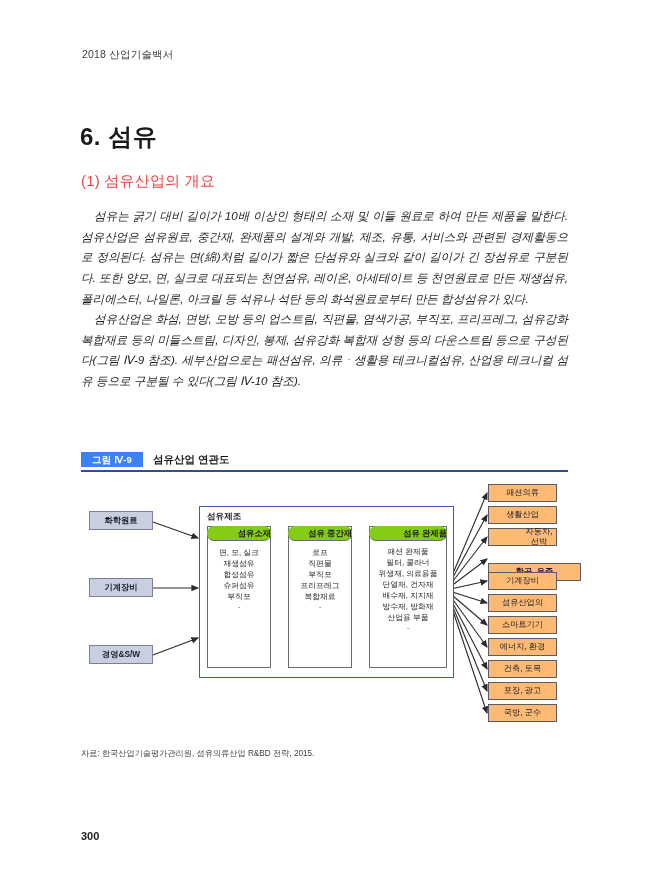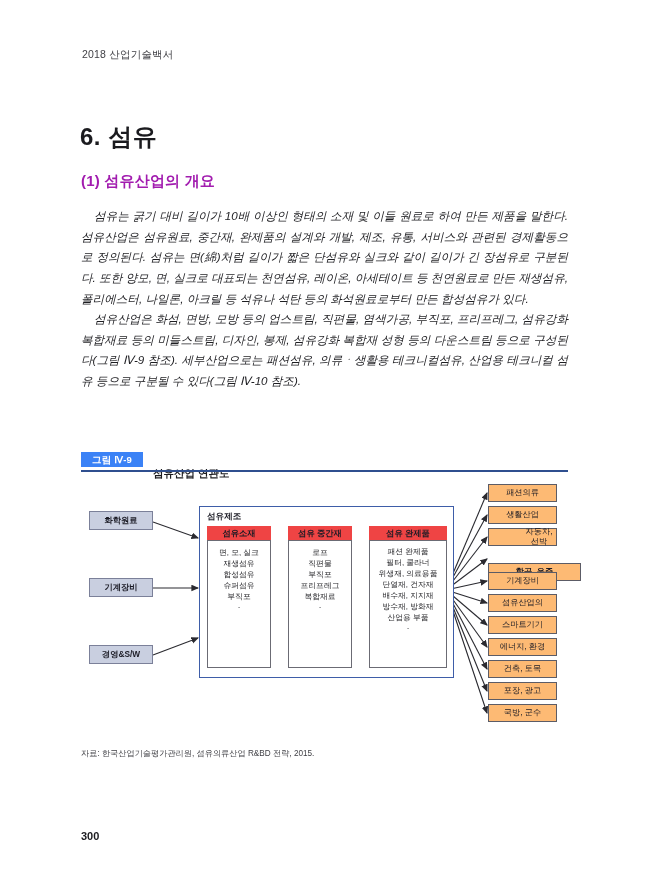--- a/index.html
+++ b/index.html
@@ -36,22 +36,22 @@
     font-size: 24px;
     font-weight: bold;
     color: #1b1b1f;
     letter-spacing: 0.5px;
   }
   .section-title {
     position: absolute;
     left: 81px;
     top: 160px;
     font-size: 15px;
-    font-weight: bold;
-    color: #a21caf;
+    font-weight: normal;
+    color: #ef4444;
     letter-spacing: 0.2px;
   }
   .body-col {
     position: absolute;
     left: 81px;
     top: 206px;
     width: 487px;
     font-size: 11.6px;
     line-height: 1.78;
     color: #1e1e22;
@@ -84,21 +84,20 @@
     text-align: center;
     letter-spacing: 0.2px;
   }
   .fig-caption {
     position: absolute;
     left: 72px;
     top: 1px;
     font-size: 10.5px;
     font-weight: bold;
     color: #1b1b1f;
-    margin-top: 14px;
   }
   .fig-rule {
     position: absolute;
     left: 0;
     top: 18px;
     width: 487px;
     height: 1.5px;
     background: #2f4f8f;
   }
   
@@ -148,27 +147,28 @@
   }
   .stage {
     position: absolute;
     box-sizing: border-box;
     border: 1px solid #6b6b74;
     background: #ffffff;
   }
   .stage-head {
     position: absolute;
     box-sizing: border-box;
-    background: #ef4444;
+    background: #84cc16;
     border-bottom: 1px solid #6b6b74;
     font-size: 8.3px;
     font-weight: bold;
     color: #1a1a24;
-    text-align: center;
+    text-align: right;
     line-height: 15px;
+    border-radius: 7px;
   }
   .stage-body {
     position: absolute;
     font-size: 7.8px;
     color: #1e1e22;
     text-align: center;
     line-height: 1.42;
   }
   svg.arrows {
     position: absolute;

